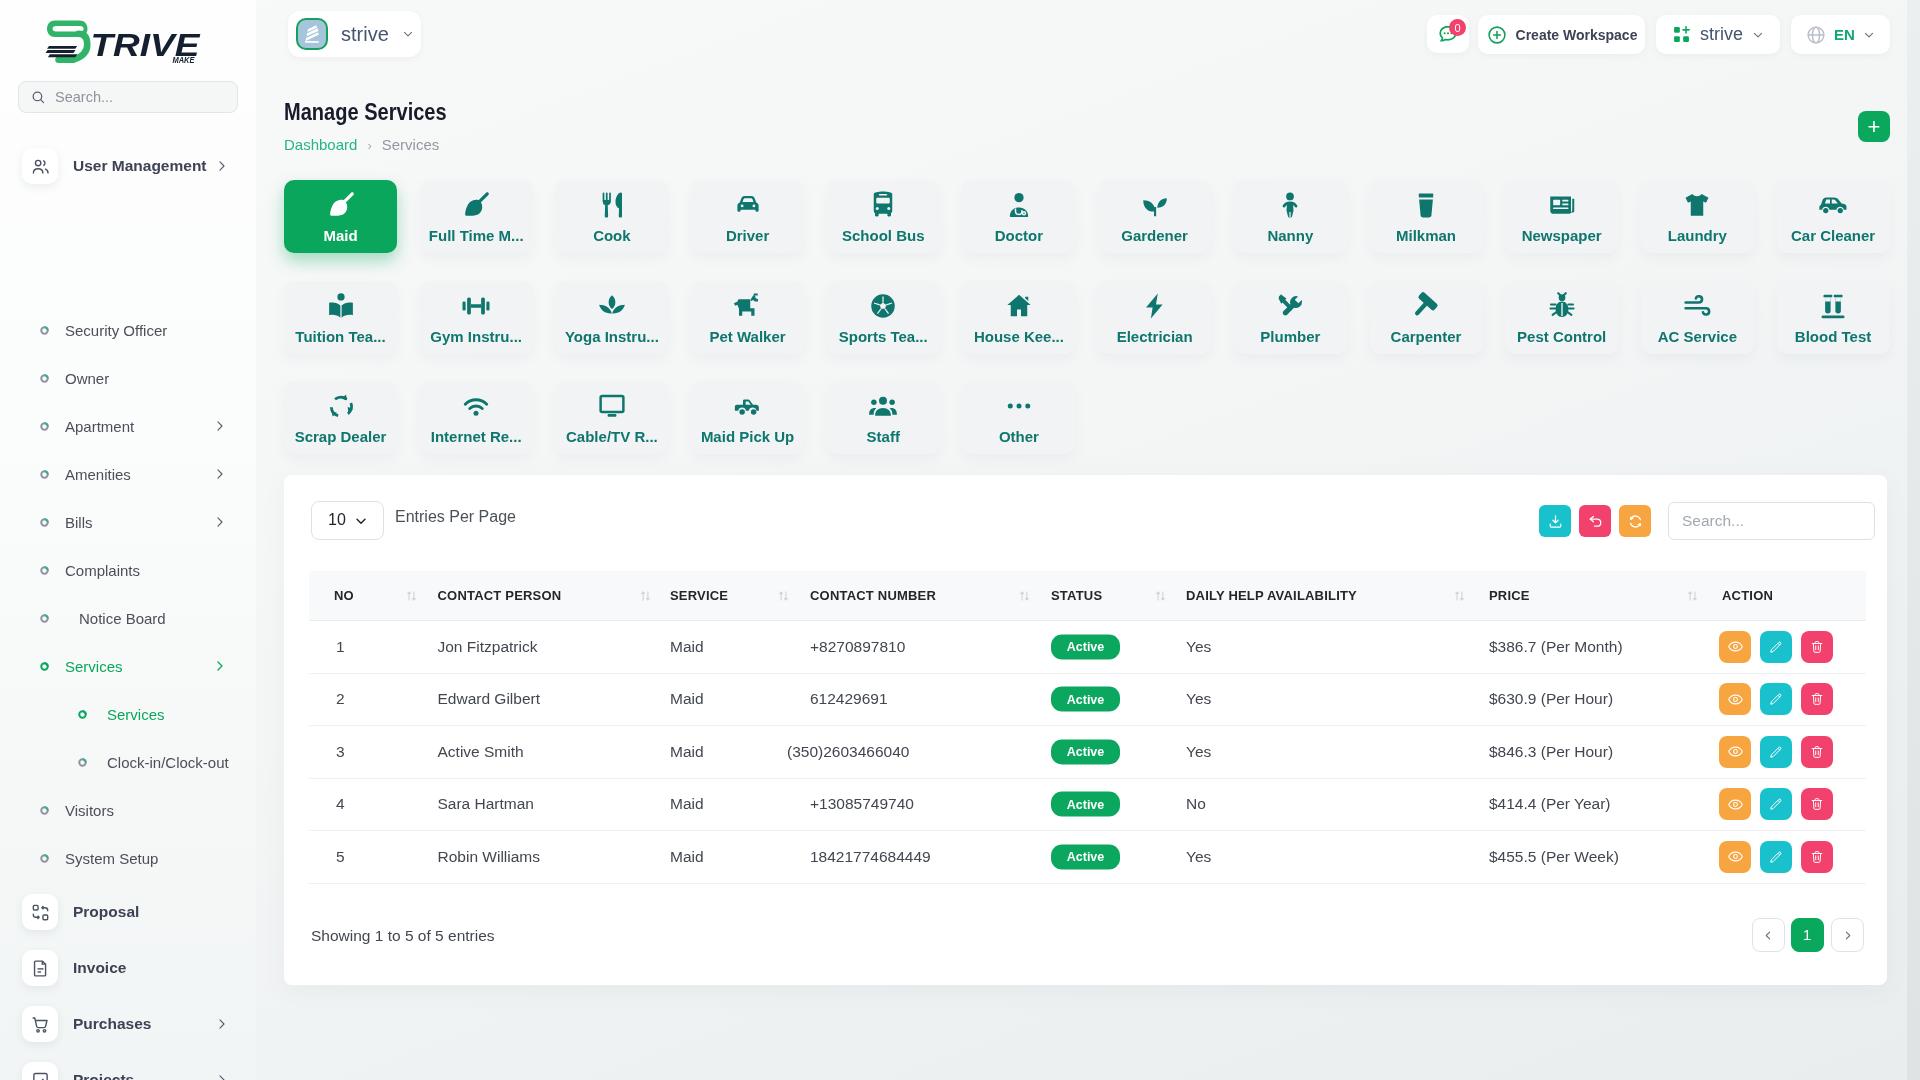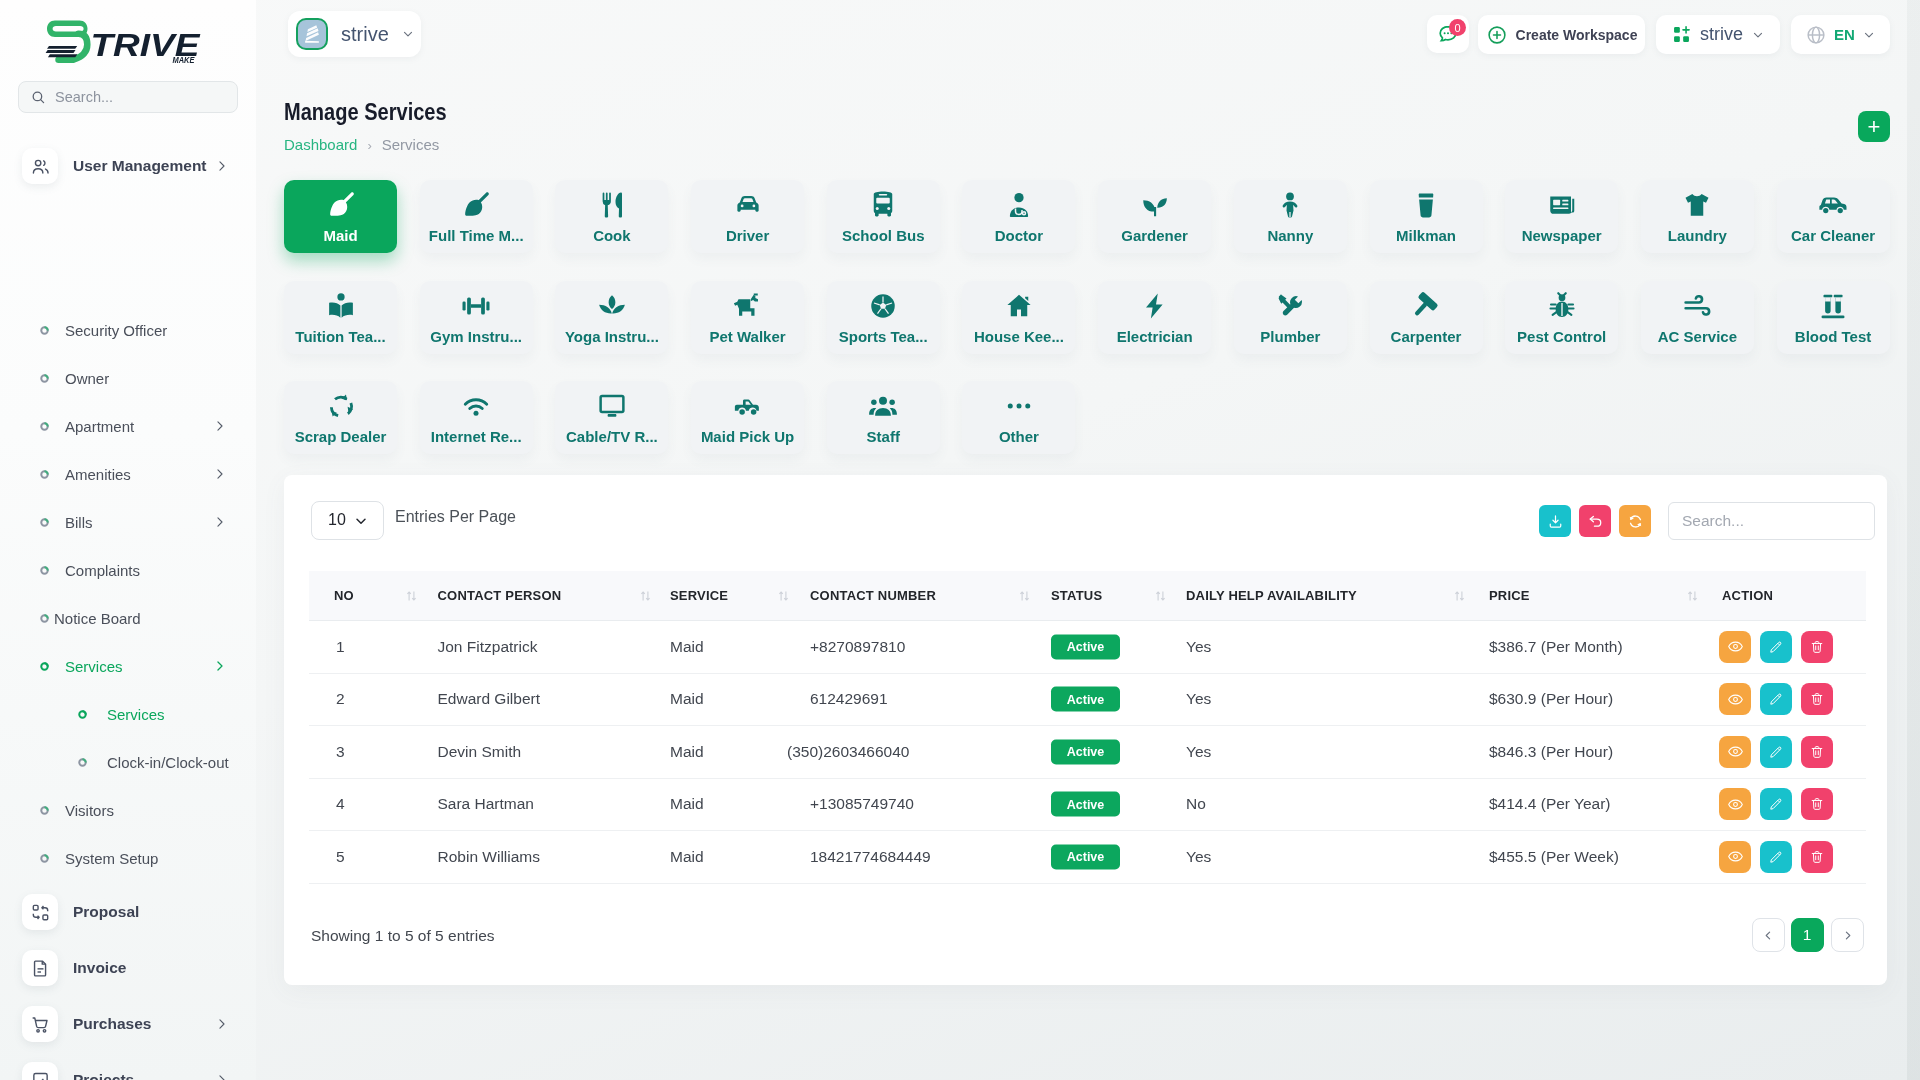--- a/index.html
+++ b/index.html
@@ -67,21 +67,21 @@
 .epp-sel svg { position:absolute; left:41px; top:11px; }
 .epp-lab { left:111px; top:33px; font-size:16px; color:#4b5158; }
 .expbtn { width:32px; height:32px; top:30px; border-radius:6px; display:flex; align-items:center; justify-content:center; }
 .tsearch { left:1384px; top:27px; width:207px; height:38px; border:1px solid #dee2e6; border-radius:6px; background:#fff; }
 .tsearch span { position:absolute; left:13px; top:9px; font-size:15.5px; color:#a3a8b1; }
 .thead { left:25px; top:96px; width:1557px; height:50px; background:#f8f9fb; border-bottom:1px solid #e9ecef; }
 .hc { top:17px; font-size:13px; font-weight:bold; color:#23262b; letter-spacing:.2px; margin-left:-25px; }
 .sort { top:19px; margin-left:-25px; }
 .trow { left:25px; width:1557px; height:52.5px; border-bottom:1px solid #eef0f2; background:#fff; }
 .trow span { top:50%; transform:translateY(-50%); font-size:15.5px; color:#41464f; margin-left:-25px; white-space:nowrap; }
-.badge { width:69px; height:25px; background:#0ca75e; border-radius:5px; color:#fff !important;
+.badge { width:69px; height:25px; background:#0ca75e; border-radius:11px; color:#fff !important;
   font-size:12.5px !important; font-weight:bold; display:flex; align-items:center; justify-content:center; }
 .abtn { width:32px; height:32px; border-radius:8px; display:flex; align-items:center; justify-content:center; }
 .ob { background:#f6a540; } .cb { background:#18c1cc; } .pb { background:#f1416c; }
 .exc { background:#18c1cc; left:1255px; } .exp { background:#f1416c; left:1295px; } .exo { background:#f6a540; left:1335px; }
 .showing { left:27px; top:452px; font-size:15.5px; color:#42474f; }
 .pag { width:33px; height:34px; border:1px solid #dfe3e8; border-radius:8px; background:#fff; top:443px;
   display:flex; align-items:center; justify-content:center; }
 .pag.cur { background:#09a85c; border-color:#09a85c; color:#fff; font-size:15.5px; }
 </style></head>
 <body>
@@ -194,21 +194,21 @@
       </span>
       <span class="sl" style="left:65px">Complaints</span>
     </div>
 <div class="si" style="top:606px">
       <span class="bl" style="left:40px">
         <svg width="9" height="9" viewBox="0 0 10 10">
           <circle cx="5" cy="5" r="3.6" fill="none" stroke="#8d95a2" stroke-width="2.2"></circle>
           <path d="M5 1.4a3.6 3.6 0 0 1 3.6 3.6" fill="none" stroke="#3fae7d" stroke-width="2.2"></path>
         </svg>
       </span>
-      <span class="sl" style="left:54px">Notice Board</span>
+      <span class="sl" style="left:79px">Notice Board</span>
     </div>
 <div class="si act" style="top:654px">
       <span class="bl" style="left:40px">
         <svg width="9" height="9" viewBox="0 0 10 10">
           <circle cx="5" cy="5" r="3.6" fill="none" stroke="#0aa65c" stroke-width="2.2"></circle>
           <path d="M5 1.4a3.6 3.6 0 0 1 3.6 3.6" fill="none" stroke="#0aa65c" stroke-width="2.2"></path>
         </svg>
       </span>
       <span class="sl" style="left:65px">Services</span>
       <span class="chev">
@@ -819,21 +819,21 @@
             <path d="M9.3 6.5V5.2c0-.7.5-1.2 1.2-1.2h3c.7 0 1.2.5 1.2 1.2v1.3"></path>
             <path d="M6.6 6.8l.7 11.7c.1.9.8 1.5 1.7 1.5h6c.9 0 1.6-.6 1.7-1.5l.7-11.7"></path>
             <path d="M10.1 10.3v5.8"></path>
             <path d="M13.9 10.3v5.8"></path>
           </g>
         </svg>
       </span>
 </div>
 <div class="trow" style="top:251.0px">
 <span style="left:52px">3</span>
-<span style="left:153.5px">Devin Smith</span>
+<span style="left:153.5px">Active Smith</span>
 <span style="left:386px">Maid</span>
 <span style="left:503px">(350)2603466040</span>
 <span class="badge" style="left:767px">Active</span>
 <span style="left:902px">Yes</span>
 <span style="left:1205px">$846.3 (Per Hour)</span>
 <span class="abtn ob" style="left:1435px">
         <svg width="17" height="17" viewBox="0 0 24 24">
           <path fill="none" stroke="#fff" stroke-width="1.5" d="M12 5.8c4.3 0 7.9 2.4 9.6 6.2-1.7 3.8-5.3 6.2-9.6 6.2S4.1 15.8 2.4 12C4.1 8.2 7.7 5.8 12 5.8z"></path>
           <circle fill="none" stroke="#fff" stroke-width="1.5" cx="12" cy="12" r="2.7"></circle>
         </svg>

